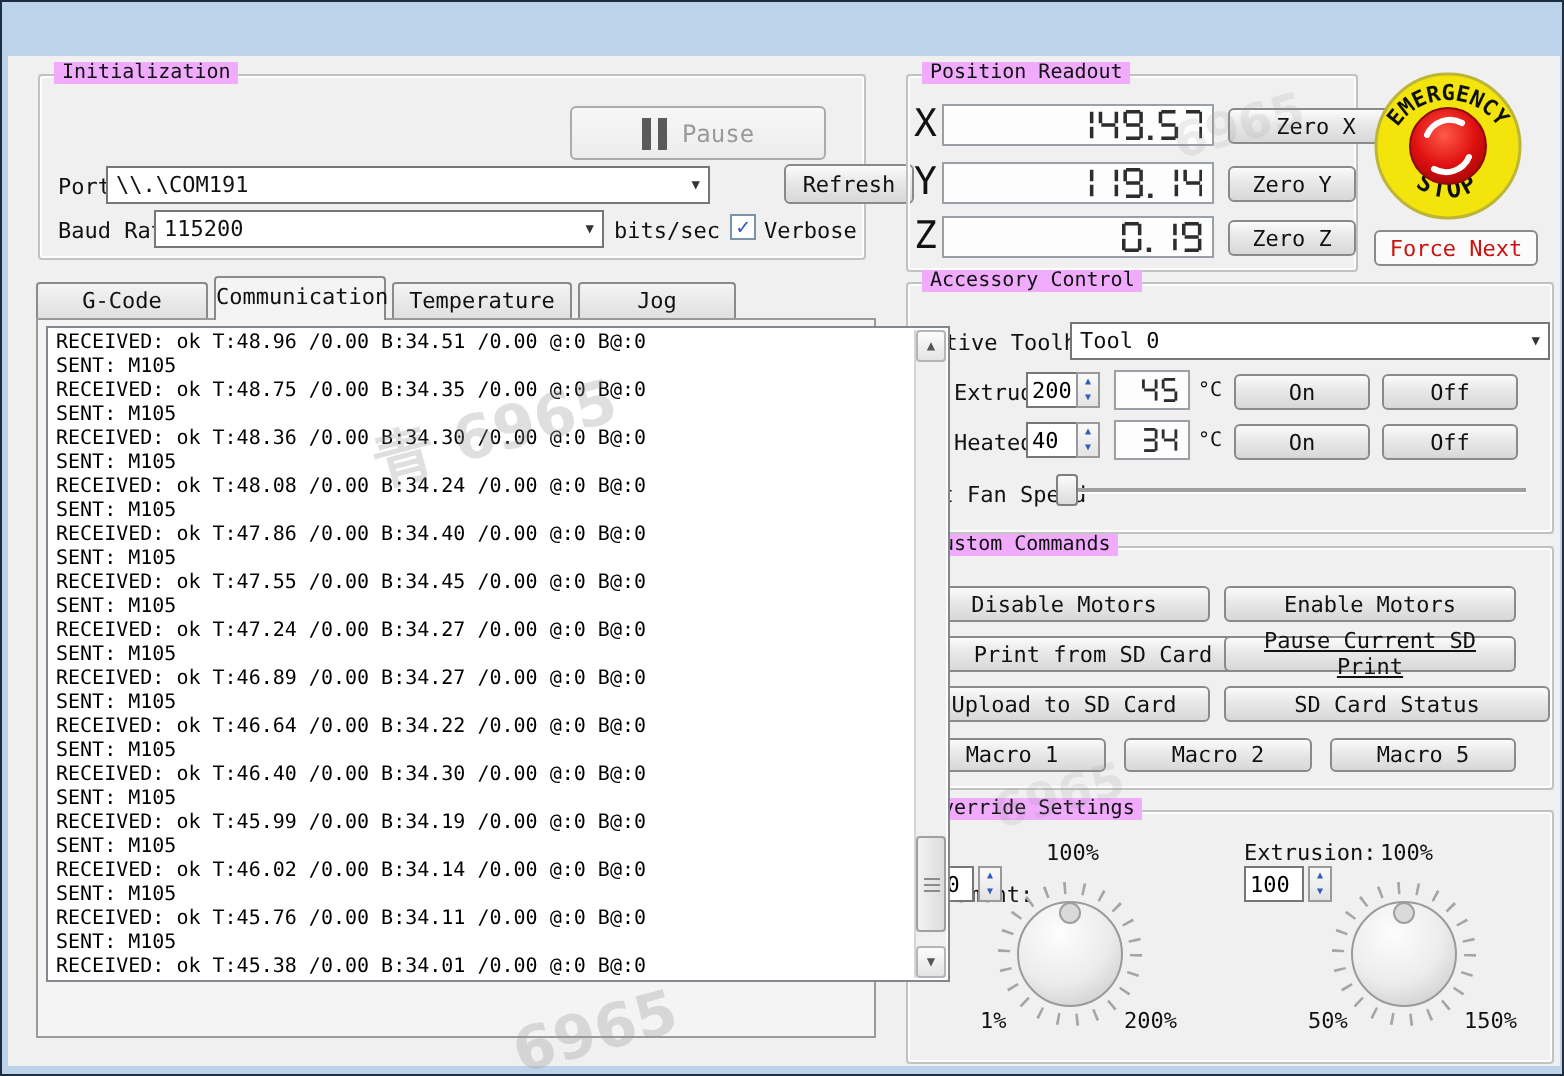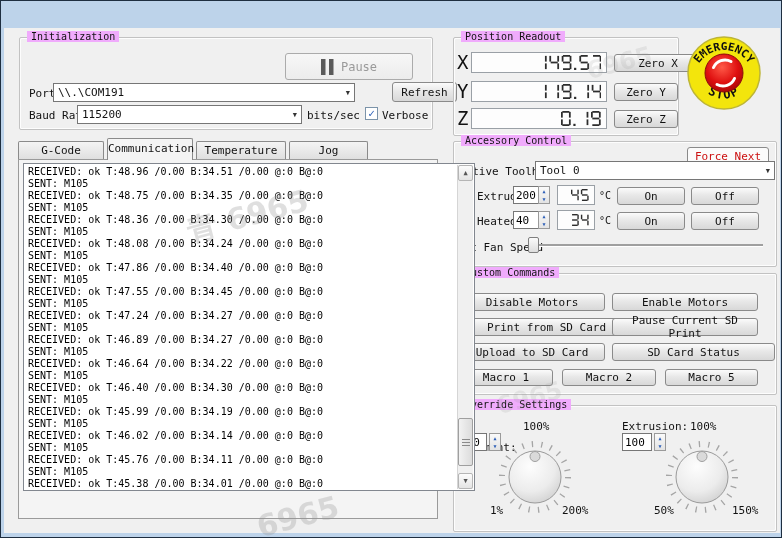--- a/index.html
+++ b/index.html
@@ -82,21 +82,21 @@
     color:#2d60b8; font-size:11px; line-height:11px; text-align:center; font-weight:bold; }
   
   .slider-track { position:absolute; height:2px; background:#9f9f9f; box-shadow:0 1px 0 #fff; }
   .slider-handle { position:absolute; width:11px; height:16px; border:1px solid #7f7f7f; border-radius:2px;
     background:linear-gradient(#fafafa,#dcdcdc); }
   
   .wm { position:absolute; font-size:30px; font-weight:bold; color:rgba(150,150,150,.30);
     transform:rotate(-15deg); z-index:50; pointer-events:none; white-space:nowrap;
     font-family:"DejaVu Sans",sans-serif; }
   .small-label { position:absolute; font-size:11px; }
-  .force-next { color:#cc1111; background:#fbfbfb;margin-top:32px; }
+  .force-next { color:#cc1111; background:#fbfbfb; }
 </style>
 </head>
 <body>
 
 <div id="window">
 
   <svg width="0" height="0" style="position:absolute">
     <defs>
       <radialGradient id="knobG" cx="40%" cy="30%" r="80%">
         <stop offset="0%" stop-color="#fdfdfd"></stop>
@@ -352,21 +352,21 @@
     <button class="btn cc-2">Print from SD Card</button>
 
     <button class="btn cc-3">Pause Current SD Print</button>
 
     <button class="btn cc-4">Upload to SD Card</button>
 
     <button class="btn cc-5">SD Card Status</button>
   </div>
   <style>
     .cc-0{left:458px;top:292px;width:146px;height:18px;} .cc-1{left:611px;top:292px;width:146px;height:18px;}
-    .cc-2{left:458px;top:317px;width:175px;height:18px;} .cc-3{left:611px;top:317px;width:146px;height:18px;}
+    .cc-2{left:458px;top:317px;width:175px;height:18px;} .cc-3{left:611px;top:317px;width:146px;height:18px;text-decoration:underline;}
     .cc-4{left:458px;top:342px;width:146px;height:18px;} .cc-5{left:611px;top:342px;width:163px;height:18px;}
     .mc-0{left:458px;top:368px;width:94px;height:17px;} .mc-1{left:561px;top:368px;width:94px;height:17px;}
     .mc-2{left:664px;top:368px;width:93px;height:17px;}
   </style>
   <div>
     <button class="btn mc-0">Macro 1</button>
 
     <button class="btn mc-1">Macro 2</button>
 
     <button class="btn mc-2">Macro 5</button>

